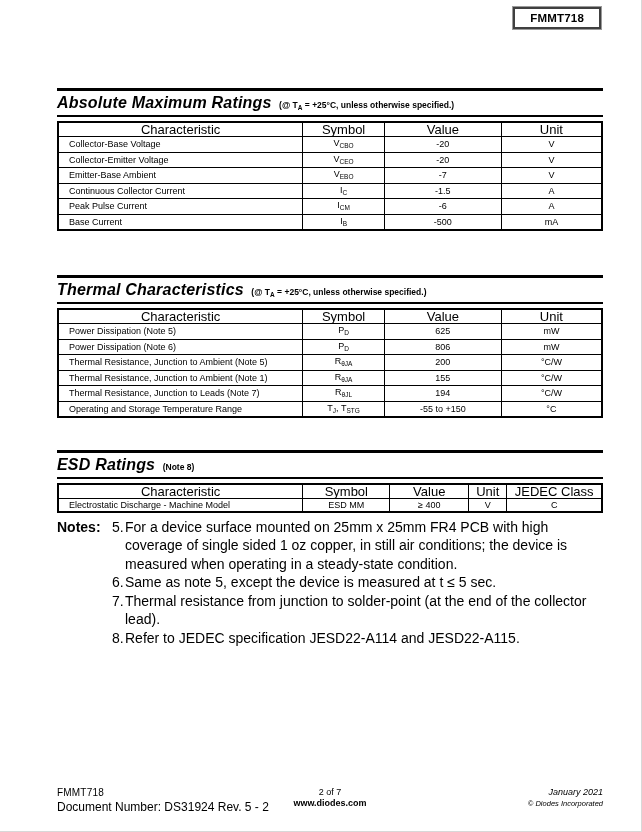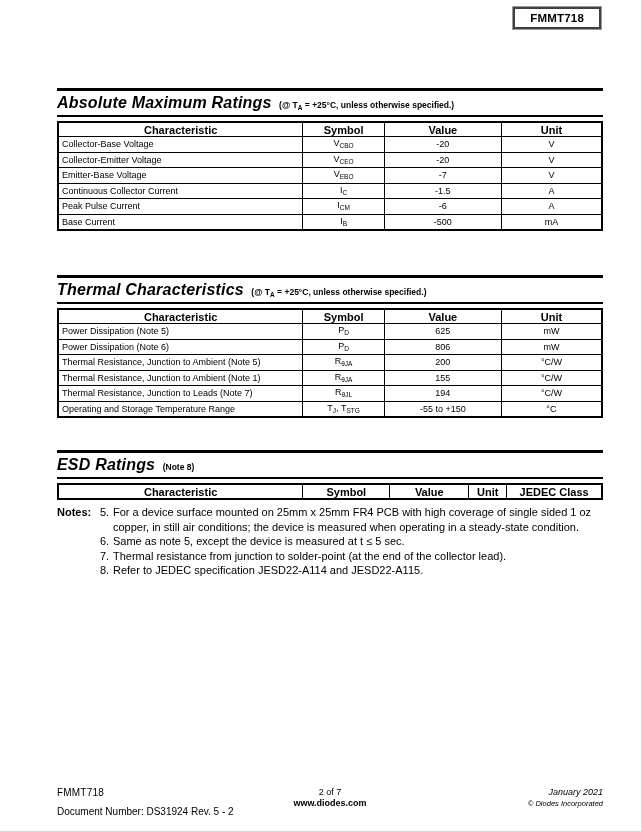--- a/index.html
+++ b/index.html
@@ -29,44 +29,44 @@
   .sec-head{border-top:3px solid #000;border-bottom:2px solid #000;padding:3px 0;margin-bottom:4px;white-space:nowrap;}
   .sec-head.mt1{margin-top:44px;}
   .sec-head.mt2{margin-top:32px;}
   .sec-title{font-size:16px;font-weight:bold;letter-spacing:0.2px;font-style:italic;}
   .sec-cond{font-size:8.5px;font-weight:bold;margin-left:3px;}
   .sec-cond sub{font-size:6.5px;vertical-align:-1.5px;}
 
   
   table{width:100%;border-collapse:collapse;border:2px solid #000;table-layout:fixed;}
   th,td{border:1px solid #000;font-size:9px;height:12px;line-height:12px;padding:0 2px;text-align:center;overflow:hidden;white-space:nowrap;}
-  th{font-size:11px;height:13px;font-weight:bold;}
-  td.char{text-align:left;padding-left:3px;}
+  th{font-size:13px;height:13px;font-weight:normal;}
+  td.char{text-align:left;padding-left:10px;}
   td sub{font-size:6.5px;vertical-align:-1.5px;}
   .w-char{width:45%;} .w-sym{width:15%;} .w-val{width:21.5%;} .w-unit{width:18.5%;}
   .e-char{width:45%;} .e-sym{width:16%;} .e-val{width:14.5%;} .e-unit{width:7%;} .e-jedec{width:17.5%;}
 
   
-  .notes{display:flex;margin-top:5px;font-size:11px;line-height:1.32;}
+  .notes{display:flex;margin-top:5px;font-size:14px;line-height:1.32;gap:12px;}
   .notes-label{width:43px;font-weight:bold;flex:none;}
   .notes-list{flex:1;max-width:500px;}
   .note-item{display:flex;}
   .note-num{width:13px;flex:none;}
   .note-text{flex:1;}
 
   
   .page-footer{
     position:absolute;left:57px;top:787px;width:546px;
     display:grid;grid-template-columns:1fr auto 1fr;align-items:start;
   }
   .f-left{text-align:left;}
   .f-center{text-align:center;}
   .f-right{text-align:right;font-style:italic;}
   .f-part{font-size:10px;letter-spacing:0.2px;}
-  .f-doc{font-size:10px;margin-top:8px;}
+  .f-doc{font-size:12px;margin-top:2px;}
   .f-page{font-size:9px;}
   .f-site{font-size:9px;font-weight:bold;margin-top:1px;}
   .f-date{font-size:9px;}
   .f-copy{font-size:7.5px;margin-top:2px;padding-left:47px;}
 </style>
 </head>
 <body>
 
 <div class="content">
 
@@ -101,21 +101,21 @@
         <td>-20</td>
         <td>V</td>
       </tr>
       <tr>
         <td class="char">Collector-Emitter Voltage</td>
         <td><span>V</span><sub>CEO</sub></td>
         <td>-20</td>
         <td>V</td>
       </tr>
       <tr>
-        <td class="char">Emitter-Base Voltage</td>
+        <td class="char">Emitter-Base Ambient</td>
         <td><span>V</span><sub>EBO</sub></td>
         <td>-7</td>
         <td>V</td>
       </tr>
       <tr>
         <td class="char">Continuous Collector Current</td>
         <td><span>I</span><sub>C</sub></td>
         <td>-1.5</td>
         <td>A</td>
       </tr>
@@ -210,20 +210,27 @@
     <thead>
       <tr>
         <th>Characteristic</th>
         <th>Symbol</th>
         <th>Value</th>
         <th>Unit</th>
         <th>JEDEC Class</th>
       </tr>
     </thead>
     <tbody>
+      <tr>
+        <td class="char">Electrostatic Discharge - Machine Model</td>
+        <td>ESD MM</td>
+        <td>≥ 400</td>
+        <td>V</td>
+        <td>C</td>
+      </tr>
     </tbody>
   </table>
 
   <div class="notes">
     <div class="notes-label">Notes:</div>
     <div class="notes-list">
       <div class="note-item">
         <span class="note-num">5.</span>
         <span class="note-text">For a device surface mounted on 25mm x 25mm FR4 PCB with high coverage of single sided 1 oz copper, in still air conditions; the device is measured when operating in a steady-state condition.</span>
       </div>

